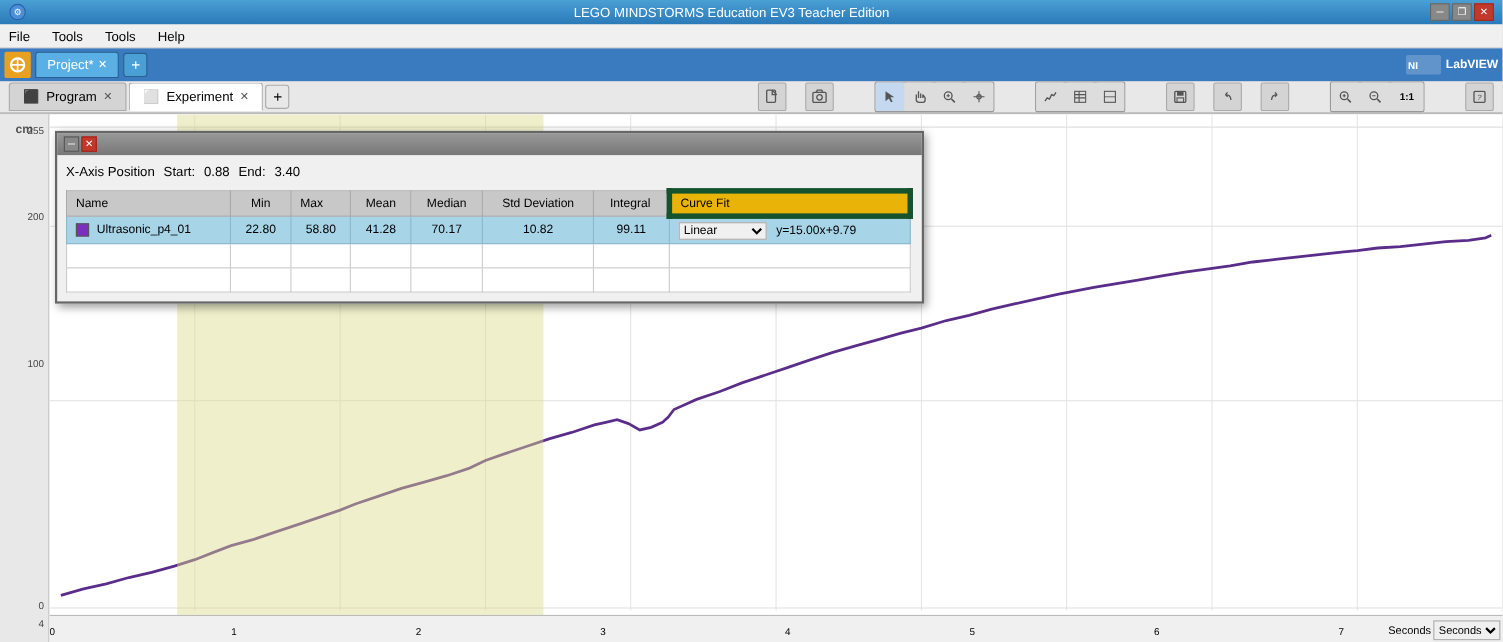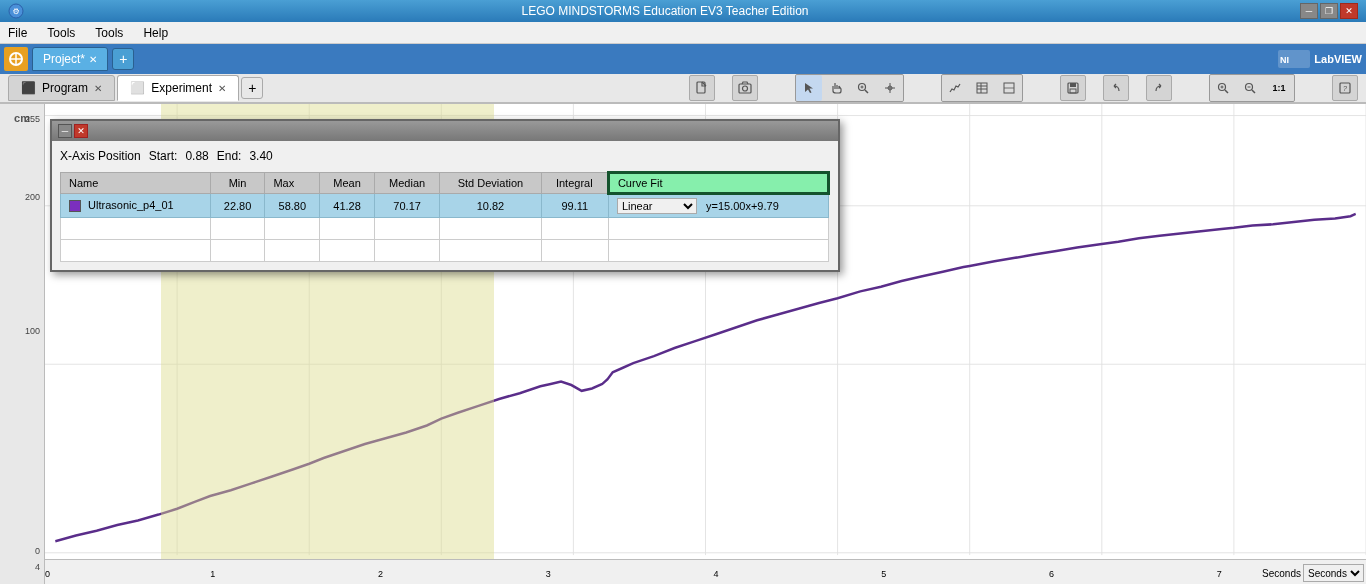--- a/index.html
+++ b/index.html
@@ -373,21 +373,21 @@
           <table style="width:100%;border-collapse:collapse;font-size:11px;">
             <thead>
               <tr>
                 <th style="background:#c8c8c8;border:1px solid #aaa;padding:3px 8px;text-align:left;font-weight:normal;min-width:120px;">Name</th>
                 <th style="background:#c8c8c8;border:1px solid #aaa;padding:3px 8px;text-align:center;font-weight:normal;">Min</th>
                 <th style="background:#c8c8c8;border:1px solid #aaa;padding:3px 8px;text-align:left;font-weight:normal;">Max</th>
                 <th style="background:#c8c8c8;border:1px solid #aaa;padding:3px 8px;text-align:center;font-weight:normal;">Mean</th>
                 <th style="background:#c8c8c8;border:1px solid #aaa;padding:3px 8px;text-align:center;font-weight:normal;">Median</th>
                 <th style="background:#c8c8c8;border:1px solid #aaa;padding:3px 8px;text-align:center;font-weight:normal;">Std Deviation</th>
                 <th style="background:#c8c8c8;border:1px solid #aaa;padding:3px 8px;text-align:center;font-weight:normal;">Integral</th>
-                <th style="background:#86efac;border:3px solid #14532d;padding:3px 8px;text-align:left;font-weight:normal;">Curve Fit</th>
+                <th style="background:#eab308;border:5px solid #14532d;padding:3px 8px;text-align:left;font-weight:normal;">Curve Fit</th>
               </tr>
             </thead>
             <tbody>
 
               <tr style="background:#a8d4e8;">
                 <td style="border:1px solid #8ab8cc;padding:3px 8px;background:#a8d4e8;">
                   <span style="display:inline-block;width:12px;height:12px;background:#7b2fbe;vertical-align:middle;margin-right:4px;border:1px solid #555;"></span>
                   <span>Ultrasonic_p4_01</span>
                 </td>
                 <td style="border:1px solid #8ab8cc;padding:3px 8px;text-align:center;background:#a8d4e8;">22.80</td>

